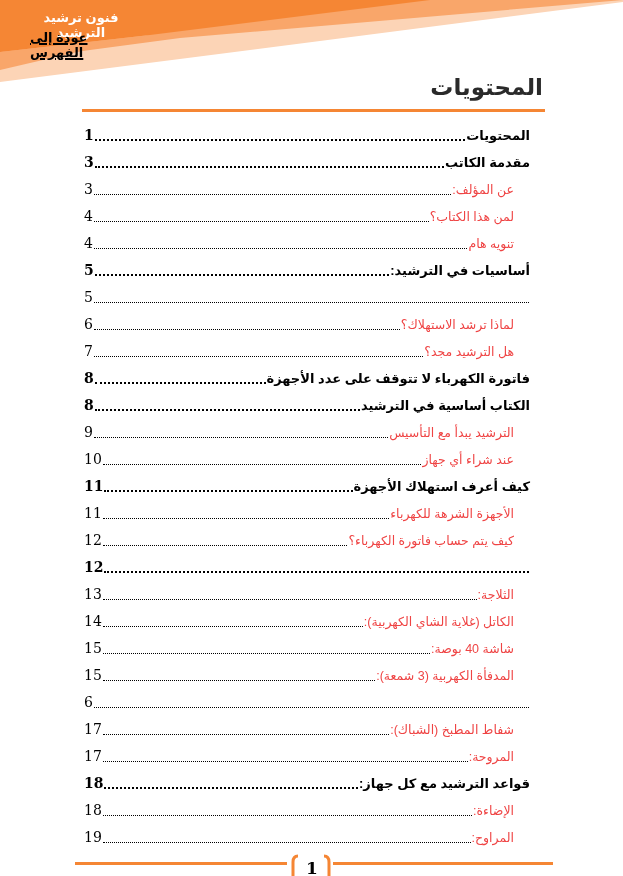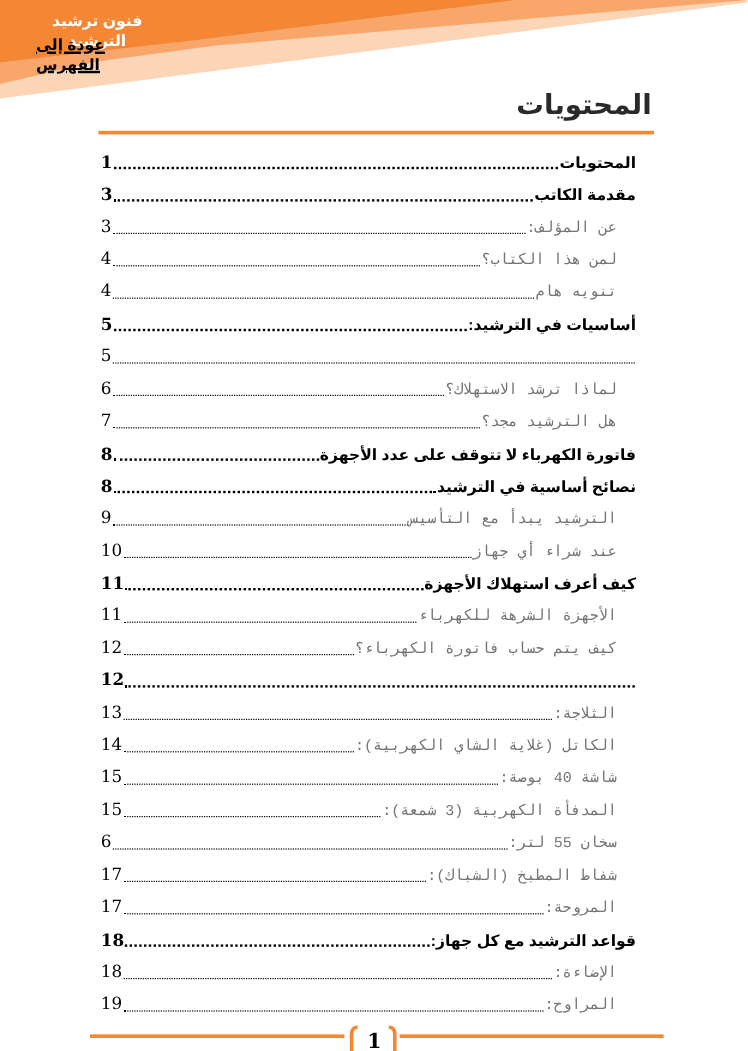--- a/index.html
+++ b/index.html
@@ -17,21 +17,21 @@
   .title-rule { position:absolute; left:82px; top:109px; width:463px; height:3px; background:#f58634; }
   .toc { position:absolute; left:84px; top:122px; width:446px; margin:0; padding:0; list-style:none; }
   .toc-row { display:flex; flex-direction:row-reverse; align-items:baseline; height:27px; line-height:27px; }
   .toc-row .label { white-space:nowrap; direction:rtl; font-size:12.5px; }
   .toc-row .leader { flex:1; overflow:hidden; white-space:nowrap; margin:0 1px; border-bottom:1px dotted #000;
                      height:0; align-self:flex-end; margin-bottom:8px; }
   .toc-row .num { font-family: "DejaVu Serif", "Liberation Serif", serif; font-size:14px; white-space:nowrap; }
   .toc-row.lvl1 .label { font-weight:bold; font-size:13px; }
   .toc-row.lvl1 .num { font-weight:bold; }
   .toc-row.lvl1 .leader { border-bottom:2px dotted #000; }
-  .toc-row.lvl2 .label { padding-right:16px; color:#737373; font-size:12.5px;font-family:Liberation Mono, monospace; }
+  .toc-row.lvl2 .label { padding-right:16px; color:#ef4444; font-size:12.5px; }
   .footer-line-left { position:absolute; left:75px; top:862px; width:212px; height:3px; background:#f58634; }
   .footer-line-right { position:absolute; left:333px; top:862px; width:220px; height:3px; background:#f58634; }
   .footer-bracket { position:absolute; left:290px; top:852px; width:42px; height:30px; }
   .page-number { position:absolute; left:300px; top:858px; width:24px; text-align:center;
                  font-family:"DejaVu Serif", serif; font-weight:bold; font-size:17px; color:#000; }
 </style>
 </head>
 <body>
 
 <div class="banner">
@@ -93,21 +93,21 @@
       <span class="label">هل الترشيد مجد؟</span>
       <span class="leader"></span>
       <span class="num">7</span>
     </li>
     <li class="toc-row lvl1">
       <span class="label">فاتورة الكهرباء لا تتوقف على عدد الأجهزة</span>
       <span class="leader"></span>
       <span class="num">8</span>
     </li>
     <li class="toc-row lvl1">
-      <span class="label">نصائح أساسية في الترشيد</span>
+      <span class="label">الكتاب أساسية في الترشيد</span>
       <span class="leader"></span>
       <span class="num">8</span>
     </li>
     <li class="toc-row lvl2">
       <span class="label">الترشيد يبدأ مع التأسيس</span>
       <span class="leader"></span>
       <span class="num">9</span>
     </li>
     <li class="toc-row lvl2">
       <span class="label">عند شراء أي جهاز</span>
@@ -147,21 +147,20 @@
       <span class="label">شاشة 40 بوصة:</span>
       <span class="leader"></span>
       <span class="num">15</span>
     </li>
     <li class="toc-row lvl2">
       <span class="label">المدفأة الكهربية (3 شمعة):</span>
       <span class="leader"></span>
       <span class="num">15</span>
     </li>
     <li class="toc-row lvl2">
-      <span class="label">سخان 55 لتر:</span>
       <span class="leader"></span>
       <span class="num">6</span>
     </li>
     <li class="toc-row lvl2">
       <span class="label">شفاط المطبخ (الشباك):</span>
       <span class="leader"></span>
       <span class="num">17</span>
     </li>
     <li class="toc-row lvl2">
       <span class="label">المروحة:</span>

